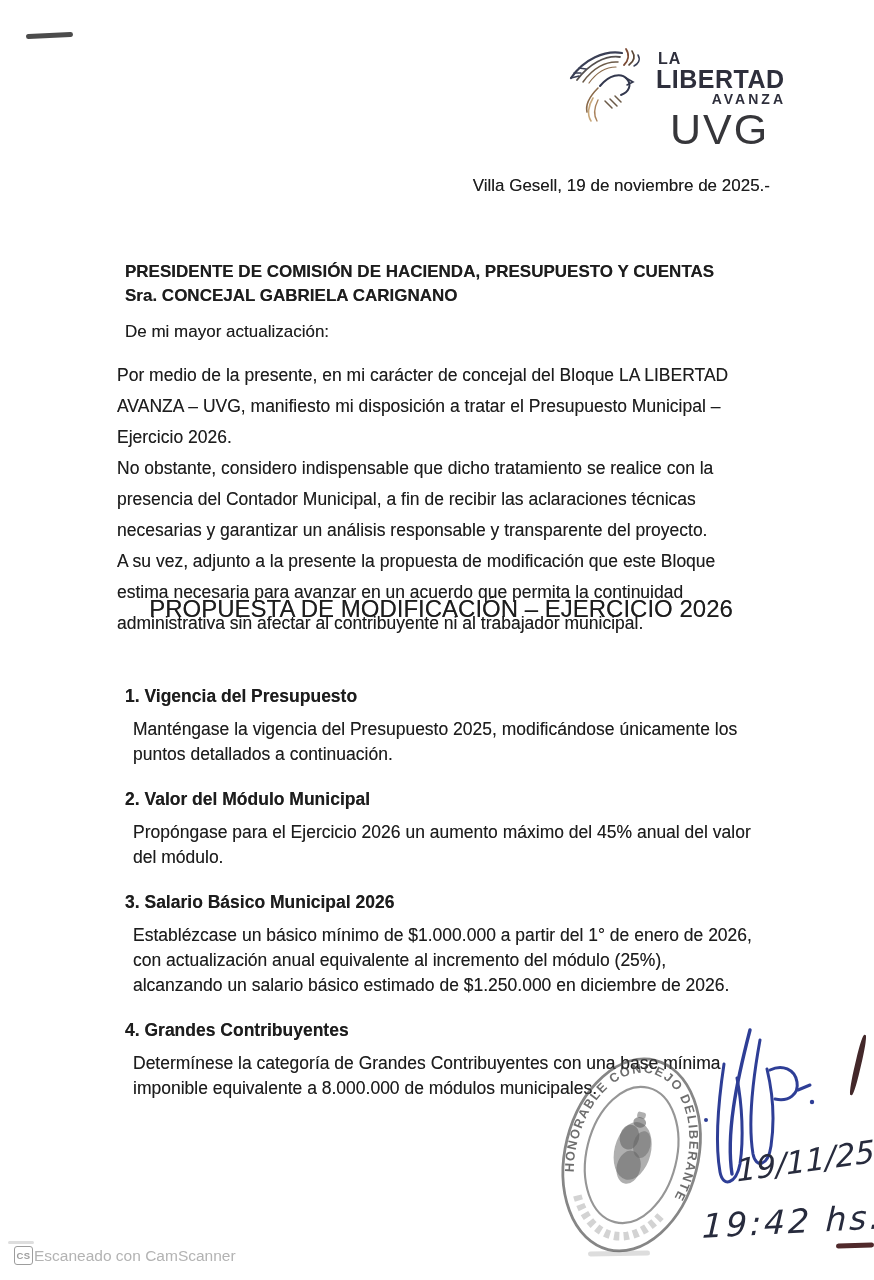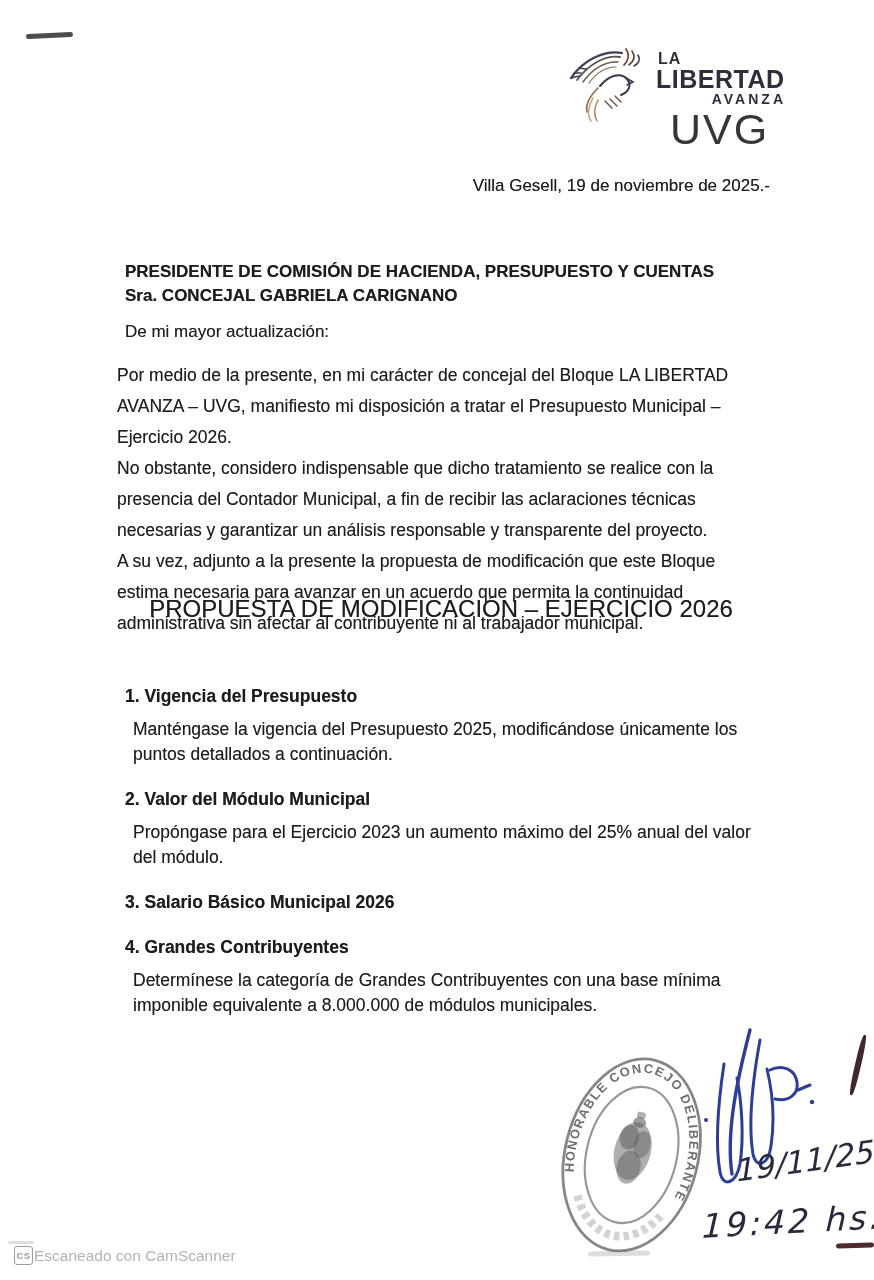--- a/index.html
+++ b/index.html
@@ -106,22 +106,23 @@
     <p>No obstante, considero indispensable que dicho tratamiento se realice con la presencia del Contador Municipal, a fin de recibir las aclaraciones técnicas necesarias y garantizar un análisis responsable y transparente del proyecto.</p>
     <p>A su vez, adjunto a la presente la propuesta de modificación que este Bloque estima necesaria para avanzar en un acuerdo que permita la continuidad administrativa sin afectar al contribuyente ni al trabajador municipal.</p>
   </div>
 
   <div class="proposal-title">PROPUESTA DE MODIFICACIÓN – EJERCICIO 2026</div>
 
   <div class="sections">
     <div class="sec-heading">1. Vigencia del Presupuesto</div>
     <p class="sec-body">Manténgase la vigencia del Presupuesto 2025, modificándose únicamente los puntos detallados a continuación.</p>
     <div class="sec-heading">2. Valor del Módulo Municipal</div>
-    <p class="sec-body">Propóngase para el Ejercicio 2023 un aumento máximo del 25% anual del valor del módulo.</p>
+    <p class="sec-body">Propóngase para el Ejercicio 2026 un aumento máximo del 45% anual del valor del módulo.</p>
     <div class="sec-heading">3. Salario Básico Municipal 2026</div>
+    <p class="sec-body">Establézcase un básico mínimo de $1.000.000 a partir del 1° de enero de 2026, con actualización anual equivalente al incremento del módulo (25%), alcanzando un salario básico estimado de $1.250.000 en diciembre de 2026.</p>
     <div class="sec-heading">4. Grandes Contribuyentes</div>
     <p class="sec-body">Determínese la categoría de Grandes Contribuyentes con una base mínima imponible equivalente a 8.000.000 de módulos municipales.</p>
   </div>
 
   <svg class="stamp" viewBox="0 0 140 205" preserveAspectRatio="none">
     <ellipse cx="70" cy="100" rx="62" ry="93" fill="none" stroke="#474747" stroke-width="2.6" opacity=".75"></ellipse>
     <ellipse cx="70" cy="100" rx="42" ry="66" fill="none" stroke="#474747" stroke-width="2" opacity=".65"></ellipse>
     <path id="stampArc" d="M 22,131 A 52 80 0 1 1 118,131" fill="none"></path>
     <text font-size="12" font-weight="bold" fill="#3d3d3d" letter-spacing="1.4" opacity=".85" font-family="Liberation Sans, sans-serif">
       <textPath href="#stampArc" startOffset="2">HONORABLE CONCEJO DELIBERANTE</textPath>

